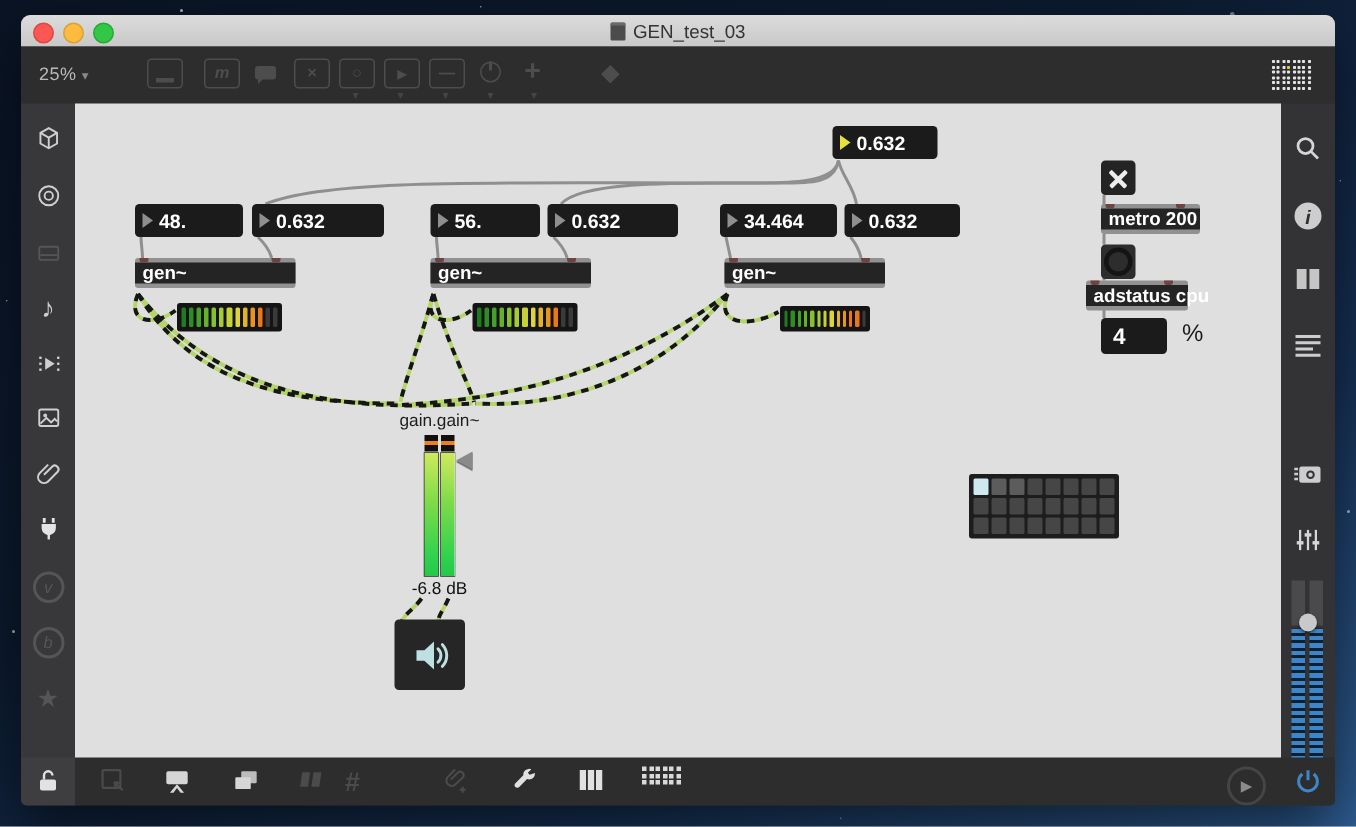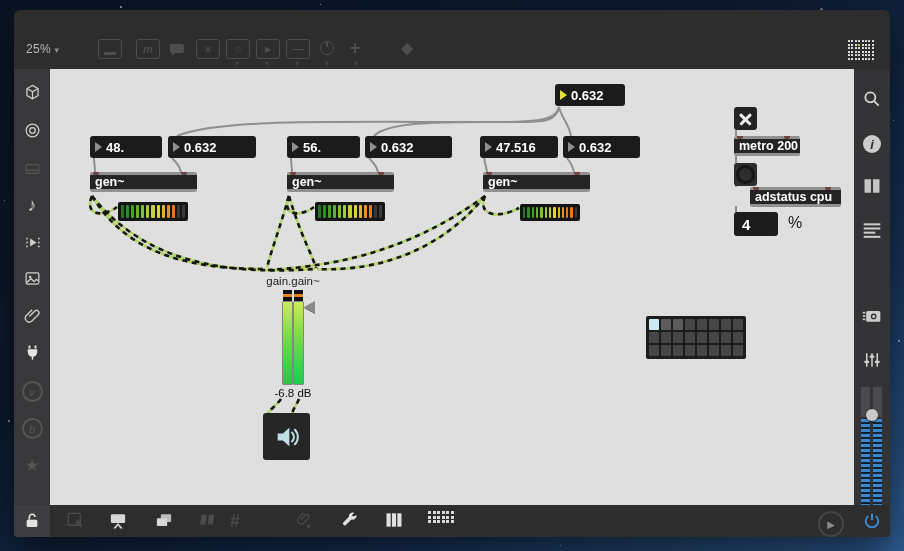--- a/index.html
+++ b/index.html
@@ -94,20 +94,29 @@
 <div class="star" style="left:756px;top:40px"></div>
 <div class="star" style="left:893px;top:120px;width:1px;height:1px"></div>
 <div class="star" style="left:898px;top:340px"></div>
 <div class="star" style="left:4px;top:200px;width:1px;height:1px"></div>
 <div class="star" style="left:8px;top:420px"></div>
 <div class="star" style="left:560px;top:545px;width:1px;height:1px"></div>
 <div class="star" style="left:820px;top:8px;width:3px;height:3px;opacity:.5"></div>
 
 <div class="window">
 
+  <div class="titlebar">
+    <div class="tl red"></div>
+    <div class="tl yellow"></div>
+    <div class="tl green"></div>
+    <div class="wintitle">
+      <span class="docicon"></span>
+      <span>GEN_test_03</span>
+    </div>
+  </div>
 
   <div class="toolbar-top">
     <div class="zoomctl">
       <span>25%</span>
       <span class="caret">▾</span>
     </div>
     <div class="ticon" style="left:84px">
         <span style="width:12px;height:3px;background:#4d4d4d;margin-top:8px"></span>
       </div>
     <div class="ticon" style="left:122px;font-style:italic">m</div>
@@ -479,21 +488,21 @@
         <i style="background: rgb(220, 212, 58);"></i>
         <i style="background: rgb(226, 178, 44);"></i>
         <i style="background: rgb(230, 148, 36);"></i>
         <i style="background: rgb(232, 120, 24);"></i>
         <i style="background: rgb(58, 58, 58);"></i>
         <i style="background: rgb(58, 58, 58);"></i>
       </div>
 
     <div class="flonum" style="left:430px;top:67px;width:78px;height:22px">
       <span class="tri"></span>
-      <span>47.516</span>
+      <span>34.464</span>
     </div>
     <div class="flonum" style="left:513px;top:67px;width:77px;height:22px">
       <span class="tri"></span>
       <span>0.632</span>
     </div>
     <div class="objbox" style="left:433px;top:103px;width:107px">
       <span class="in l"></span>
         <span class="in r"></span>
       <div class="otxt">gen~</div>
     </div>
@@ -530,21 +539,21 @@
 
     <div class="toggle" style="left:684px;top:38px"></div>
     <div class="objbox" style="left:684px;top:67px;width:66px">
       <span class="in l"></span>
         <span class="in r"></span>
       <div class="otxt">metro 200</div>
     </div>
     <div class="bang" style="left:684px;top:94px">
         <i></i>
       </div>
-    <div class="objbox" style="left:700px;top:118px;width:91px">
+    <div class="objbox" style="left:674px;top:118px;width:68px">
       <span class="in l"></span>
         <span class="in r"></span>
       <div class="otxt">adstatus cpu</div>
     </div>
     <div class="numbox" style="left:684px;top:143px;width:44px;height:24px">
       <span>4</span>
     </div>
     <div class="comment" style="left:738px;top:145px">%</div>
 
     <div class="matrix" style="left: 596px; top: 247px; grid-template-columns: repeat(8, 10px);">

